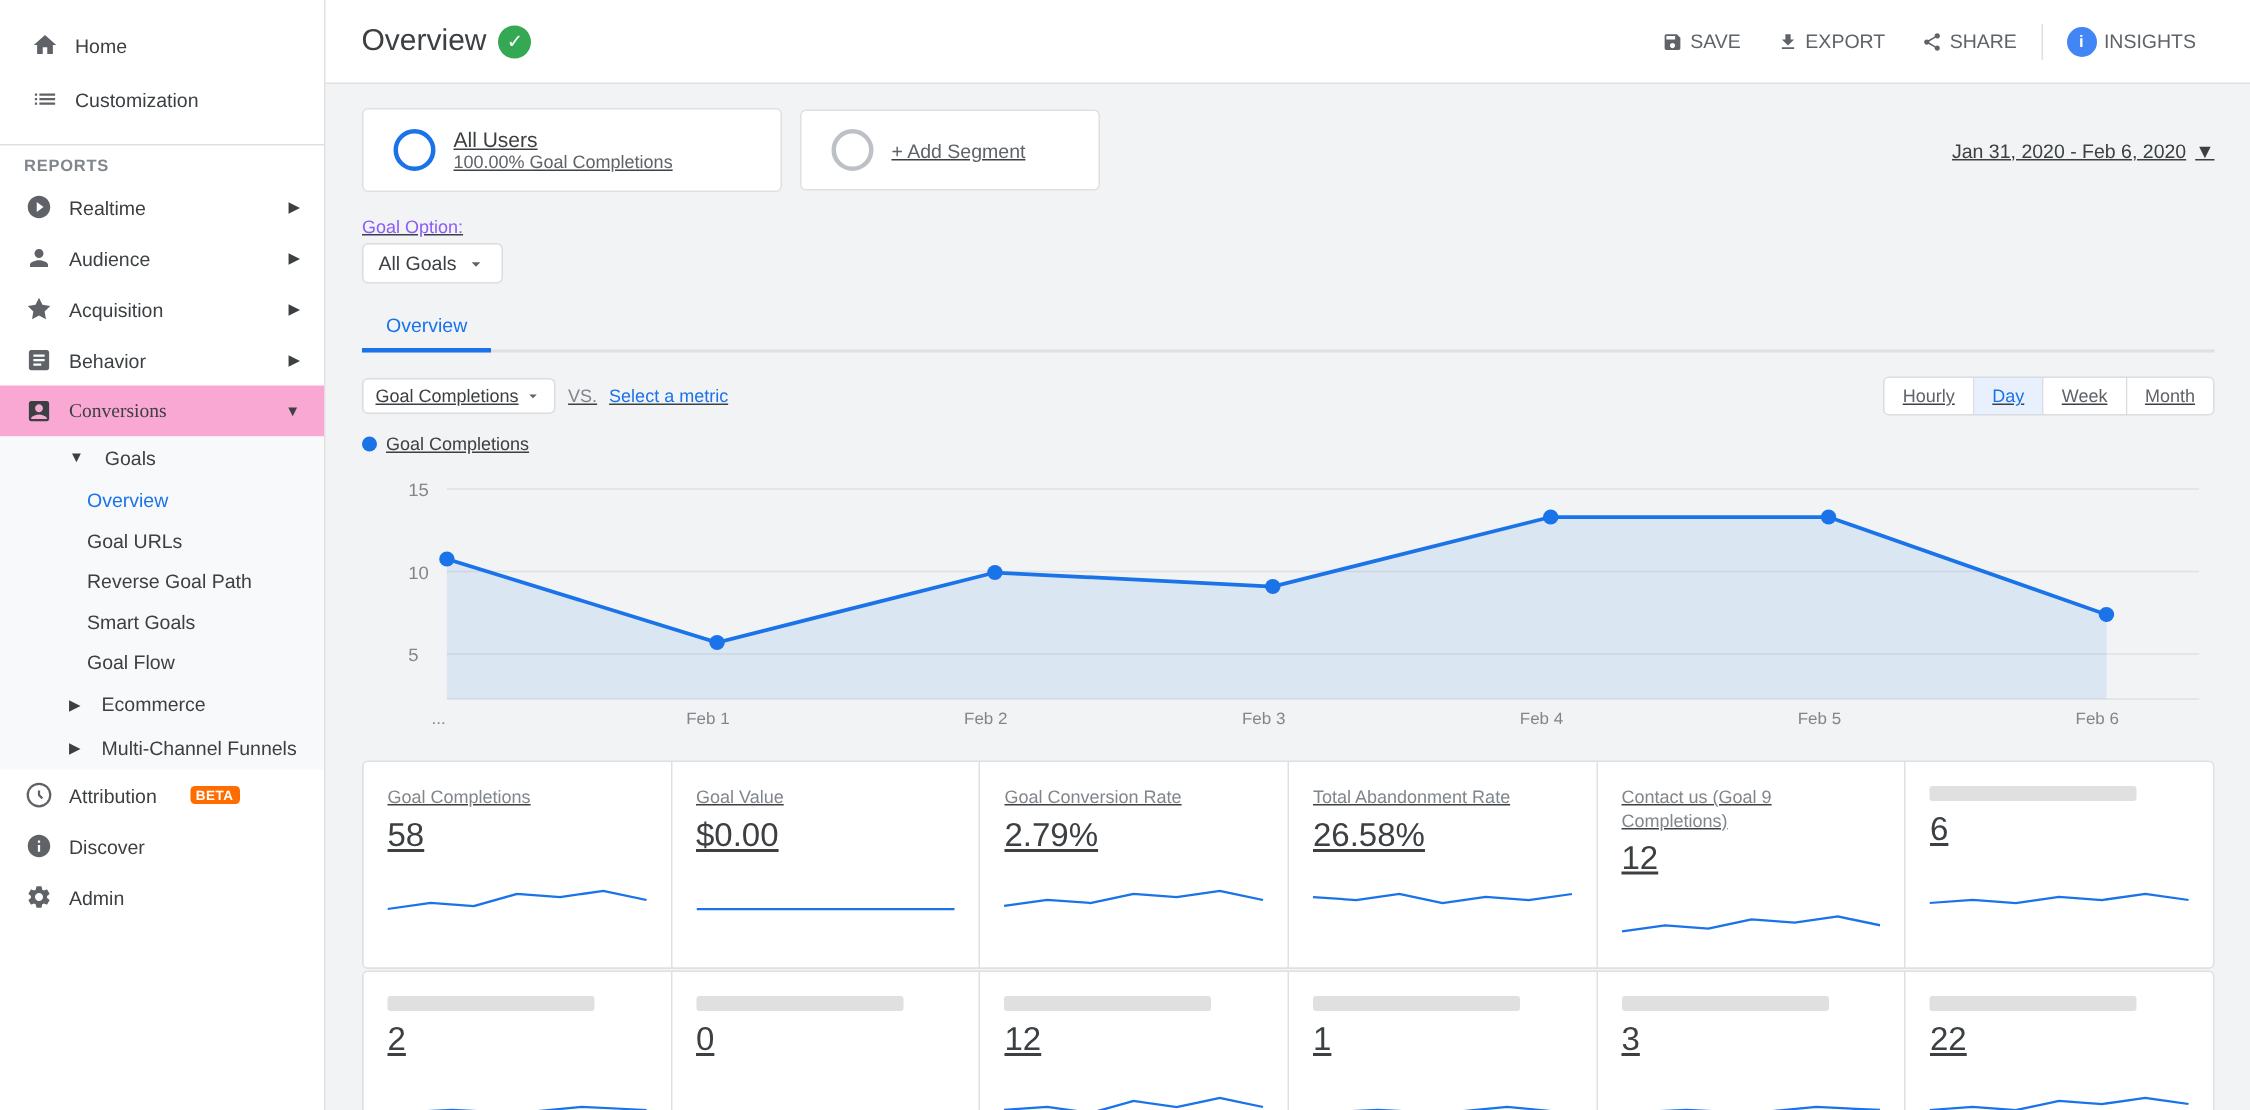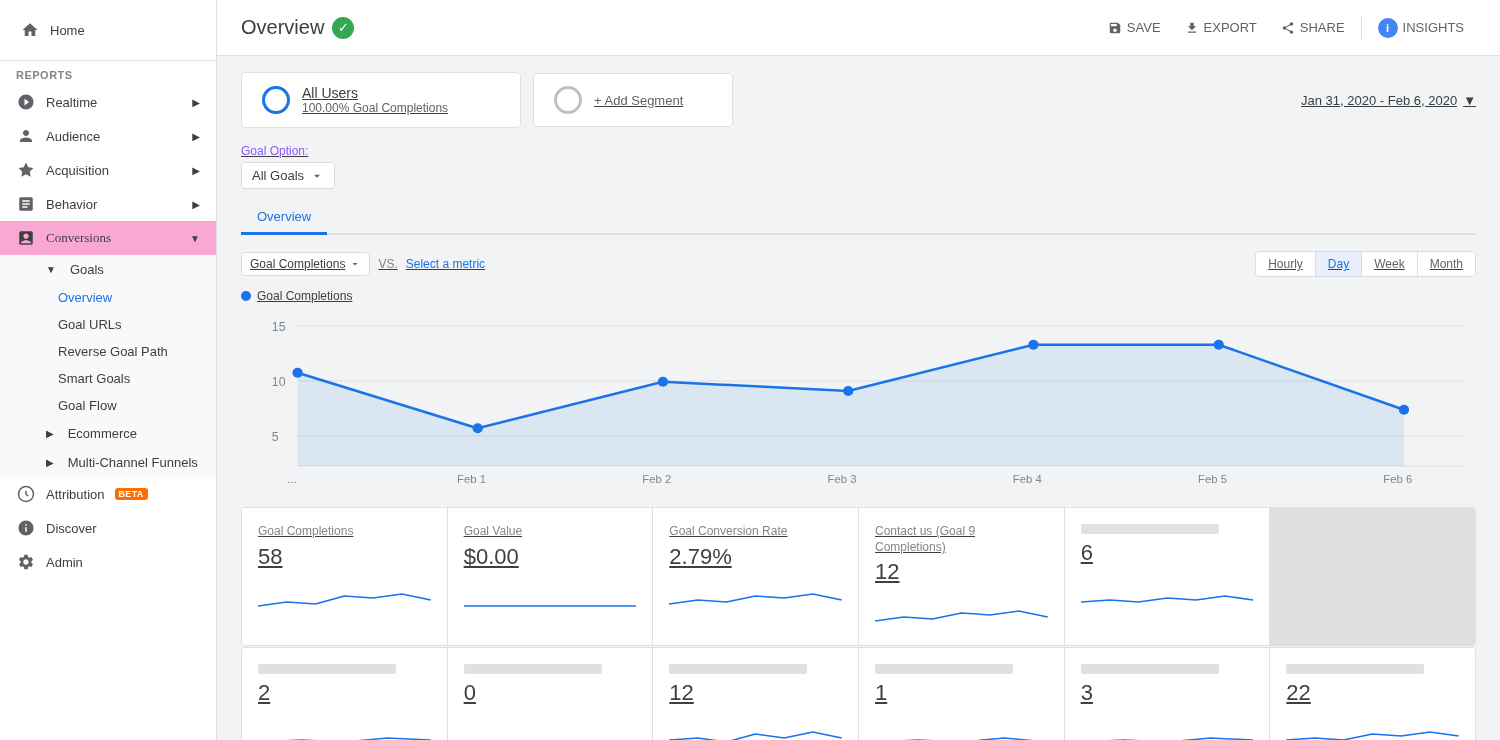--- a/index.html
+++ b/index.html
@@ -10,21 +10,21 @@
     .sidebar-top { padding: 12px 16px; border-bottom: 1px solid #e0e0e0; }
     .sidebar-top-item { display: flex; align-items: center; gap: 10px; padding: 8px 4px; cursor: pointer; color: #3c4043; font-size: 13px; }
     .sidebar-icon { width: 20px; height: 20px; display: flex; align-items: center; justify-content: center; color: #5f6368; }
     .reports-label { font-size: 11px; color: #80868b; padding: 8px 16px 4px; letter-spacing: 0.5px; font-weight: 600; }
     .nav-item { display: flex; align-items: center; gap: 10px; padding: 7px 16px; cursor: pointer; color: #3c4043; font-size: 13px; }
     .nav-item .arrow { margin-left: auto; font-size: 10px; }
     .nav-sub { padding-left: 46px; }
     .nav-sub-item { padding: 6px 16px 6px 0; cursor: pointer; color: #3c4043; font-size: 13px; display: block; }
     .nav-sub-item.active { color: #1a73e8; font-weight: 500; }
     .conversions-section { background: #f8f9fa; }
-    .beta-badge { background: #ff6d00; color: #fff; font-size: 9px; padding: 1px 4px; border-radius: 3px; margin-left: 0; font-weight: 600; letter-spacing: 0.3px; }
+    .beta-badge { background: #ff6d00; color: #fff; font-size: 9px; padding: 1px 4px; border-radius: 3px; margin-left: 12px; font-weight: 600; letter-spacing: 0.3px; }
 
     
     .main { flex: 1; display: flex; flex-direction: column; overflow: hidden; }
     .topbar { background: #fff; border-bottom: 1px solid #e0e0e0; padding: 0 24px; display: flex; align-items: center; height: 56px; }
     .topbar-title { font-size: 20px; font-weight: 400; color: #3c4043; display: flex; align-items: center; gap: 8px; flex: 1; }
     .check-icon { width: 22px; height: 22px; background: #34a853; border-radius: 50%; display: flex; align-items: center; justify-content: center; color: #fff; font-size: 13px; }
     .topbar-actions { display: flex; align-items: center; gap: 0; }
     .topbar-btn { display: flex; align-items: center; gap: 5px; padding: 6px 12px; cursor: pointer; color: #5f6368; font-size: 13px; border: none; background: none; }
     .topbar-divider { width: 1px; height: 24px; background: #e0e0e0; margin: 0 4px; }
 
@@ -83,20 +83,28 @@
 <nav class="sidebar">
   <div class="sidebar-top">
     <div class="sidebar-top-item">
       <div class="sidebar-icon">
         <svg width="18" height="18" viewBox="0 0 24 24" fill="#5f6368">
             <path d="M10 20v-6h4v6h5v-8h3L12 3 2 12h3v8z"></path>
           </svg>
       </div>
       <span>Home</span>
     </div>
+    <div class="sidebar-top-item">
+      <div class="sidebar-icon">
+        <svg width="18" height="18" viewBox="0 0 24 24" fill="#5f6368">
+            <path d="M3 13h2v-2H3v2zm0 4h2v-2H3v2zm0-8h2V7H3v2zm4 4h14v-2H7v2zm0 4h14v-2H7v2zM7 7v2h14V7H7z"></path>
+          </svg>
+      </div>
+      <span>Customization</span>
+    </div>
   </div>
 
   <div class="reports-label">REPORTS</div>
 
   <div class="nav-item">
     <div class="sidebar-icon">
       <svg width="18" height="18" viewBox="0 0 24 24" fill="#5f6368">
           <path d="M12 2C6.48 2 2 6.48 2 12s4.48 10 10 10 10-4.48 10-10S17.52 2 12 2zm-2 14.5v-9l6 4.5-6 4.5z"></path>
         </svg>
     </div>
@@ -345,20 +353,29 @@
       <div class="metric-card">
         <div class="metric-label">Goal Conversion Rate</div>
         <div class="metric-value">2.79%</div>
         <div class="mini-chart">
           <svg viewBox="0 0 120 36" preserveAspectRatio="none">
             <polyline points="0,26 20,22 40,24 60,18 80,20 100,16 120,22" fill="none" stroke="#1a73e8" stroke-width="1.5"></polyline>
           </svg>
         </div>
       </div>
 
+      <div class="metric-card">
+        <div class="metric-label">Total Abandonment Rate</div>
+        <div class="metric-value">26.58%</div>
+        <div class="mini-chart">
+          <svg viewBox="0 0 120 36" preserveAspectRatio="none">
+            <polyline points="0,20 20,22 40,18 60,24 80,20 100,22 120,18" fill="none" stroke="#1a73e8" stroke-width="1.5"></polyline>
+          </svg>
+        </div>
+      </div>
 
       <div class="metric-card">
         <div class="metric-label">Contact us (Goal 9 Completions)</div>
         <div class="metric-value">12</div>
         <div class="mini-chart">
           <svg viewBox="0 0 120 36" preserveAspectRatio="none">
             <polyline points="0,28 20,24 40,26 60,20 80,22 100,18 120,24" fill="none" stroke="#1a73e8" stroke-width="1.5"></polyline>
           </svg>
         </div>
       </div>

